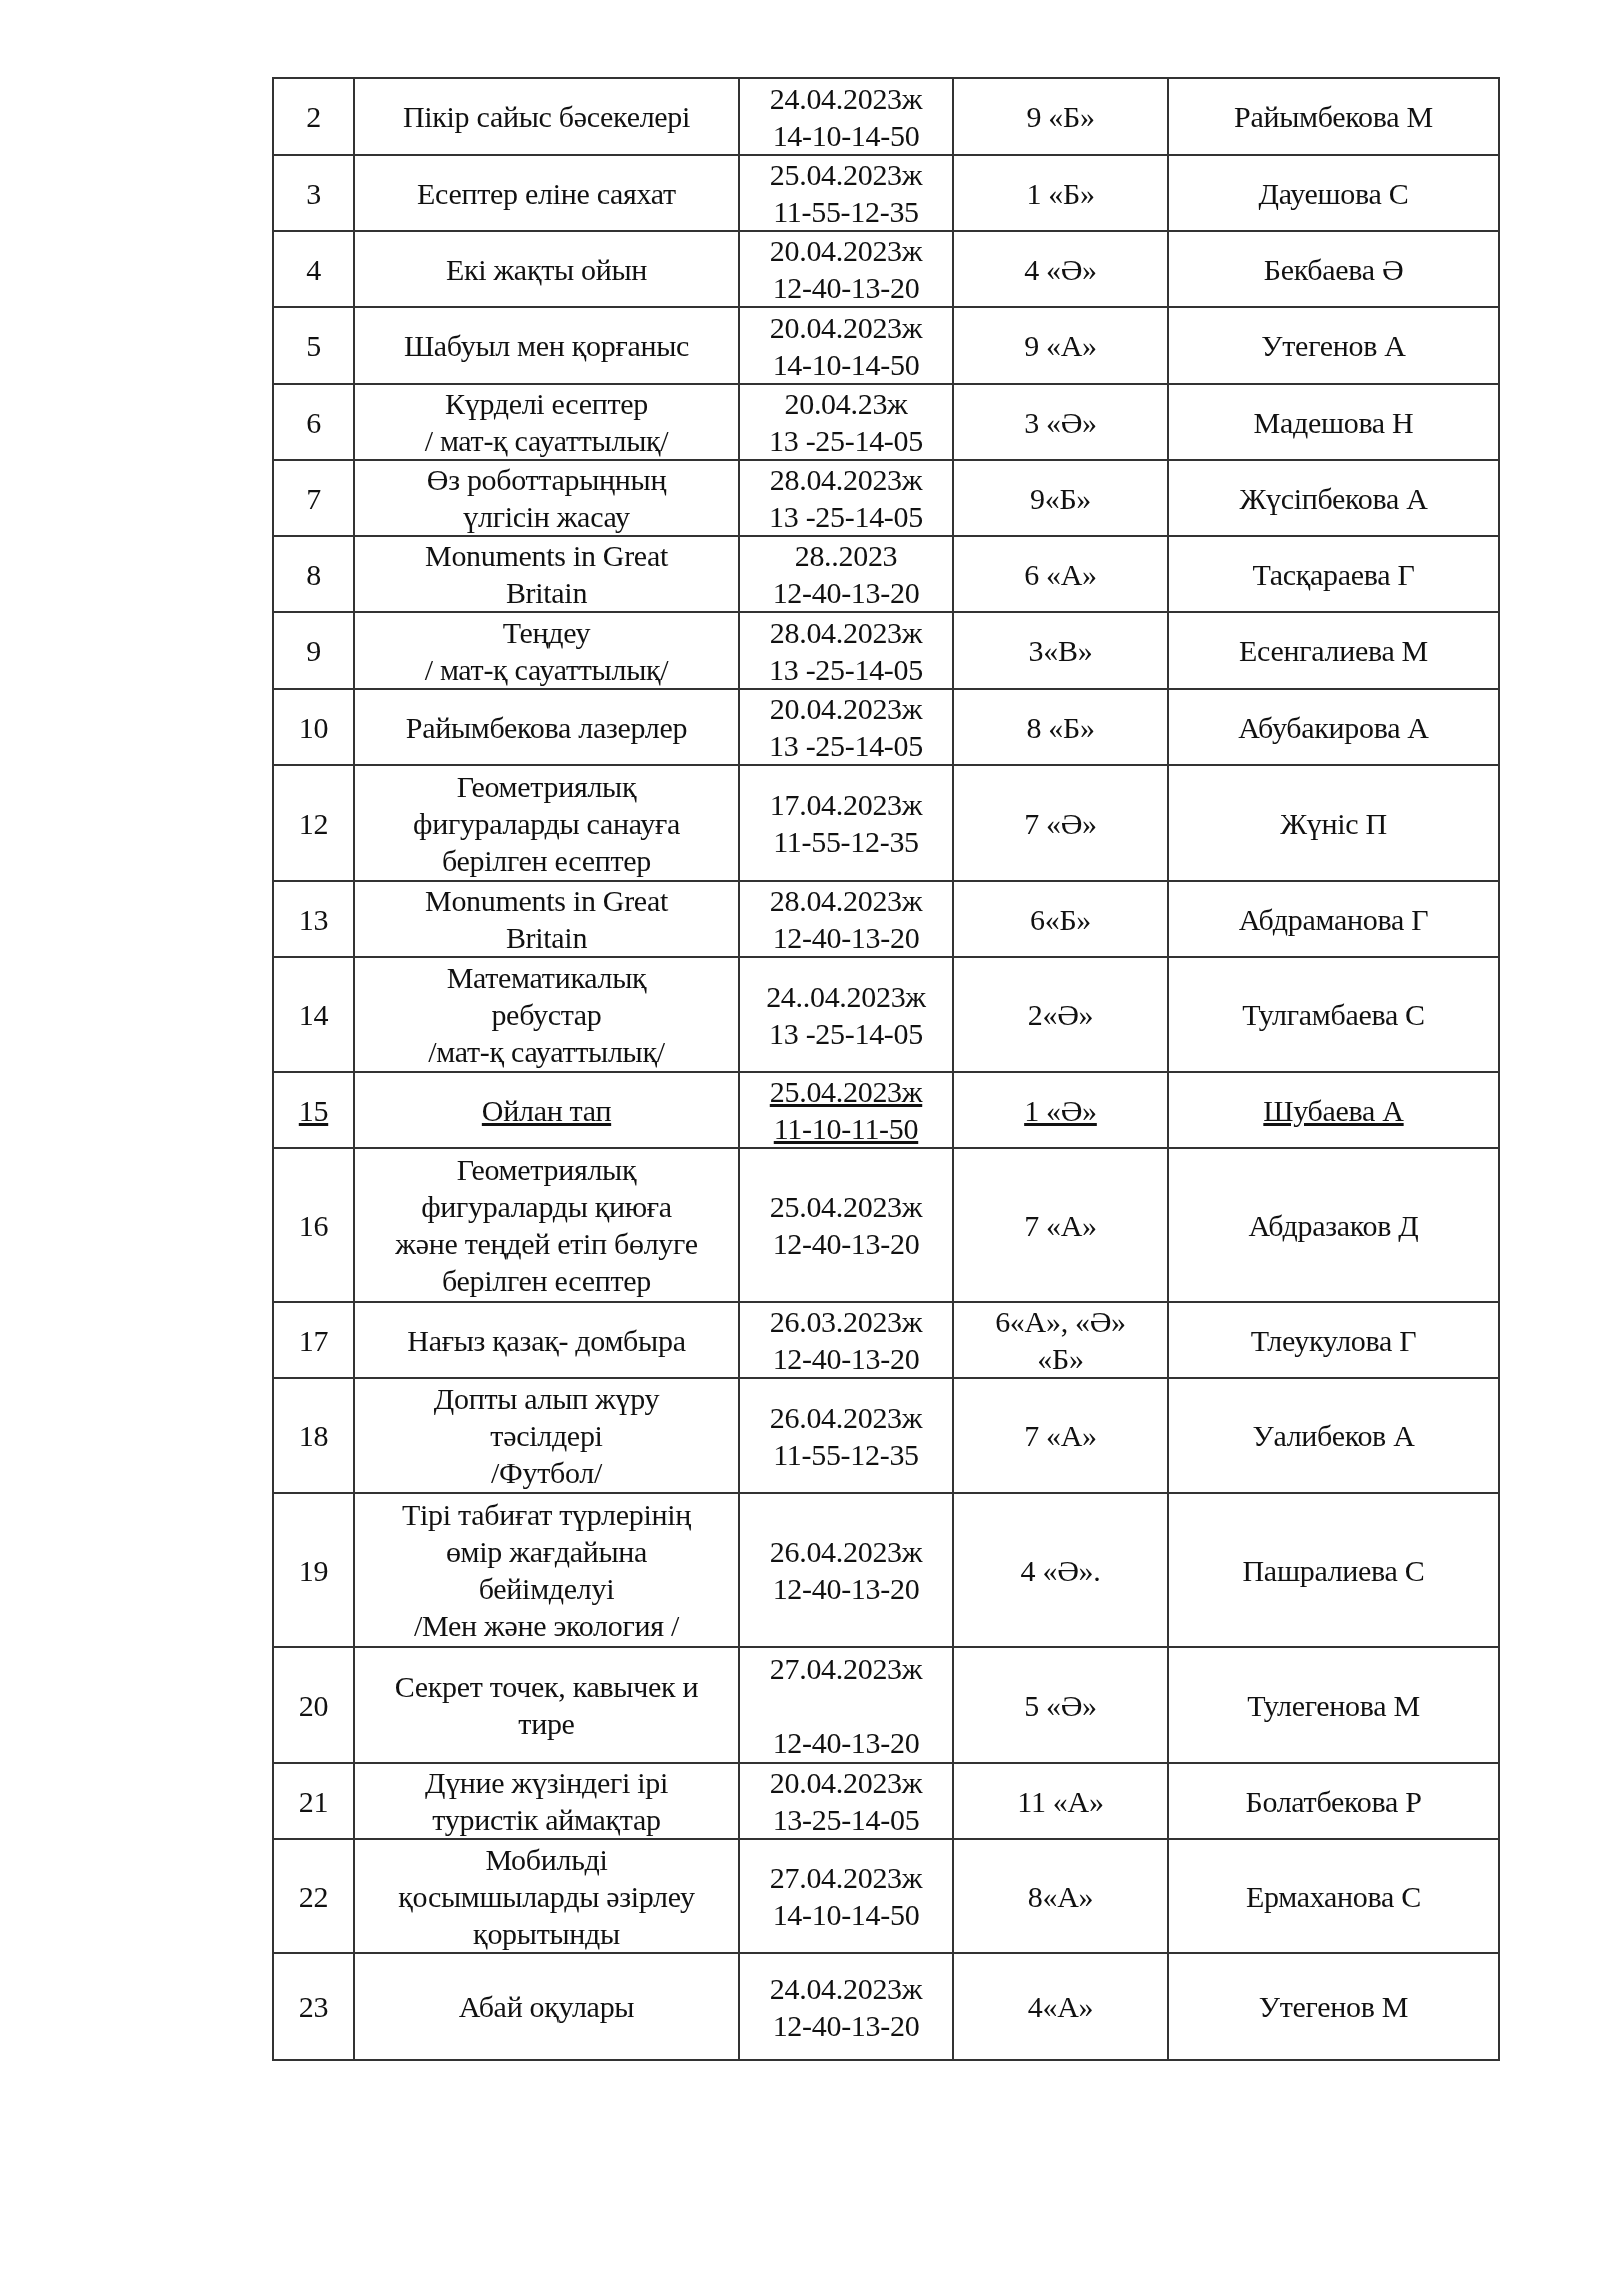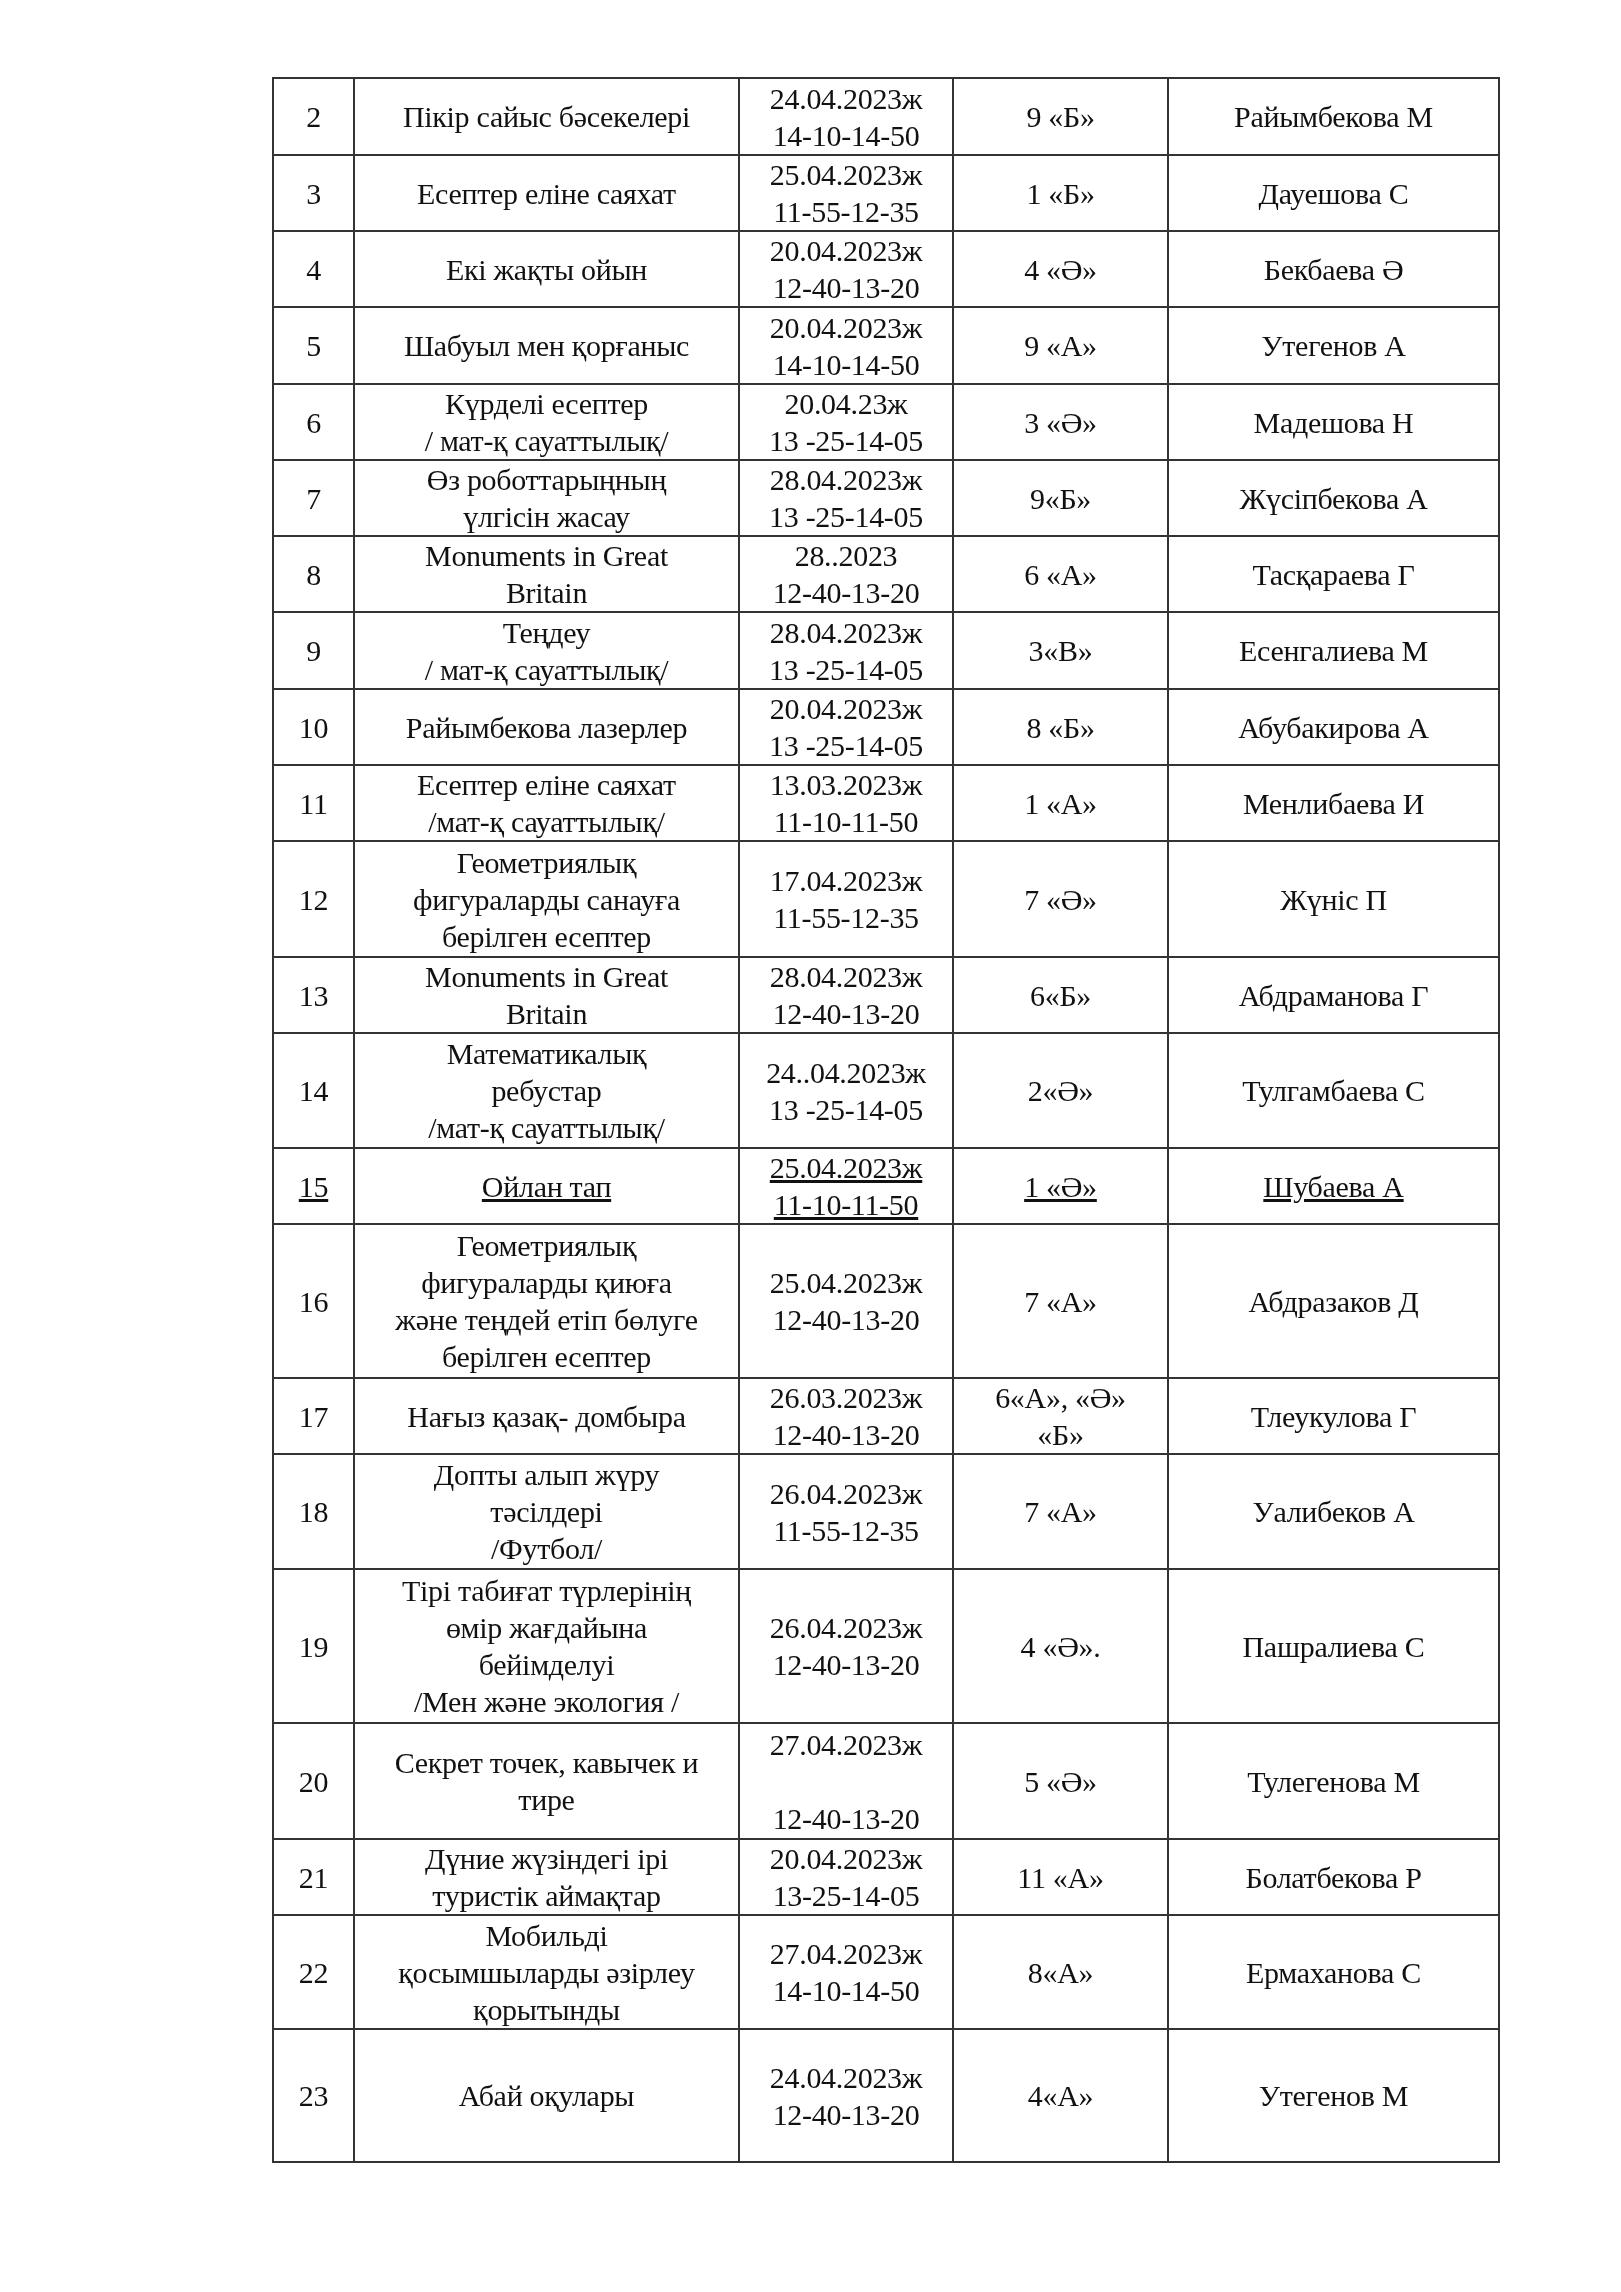--- a/index.html
+++ b/index.html
@@ -111,29 +111,20 @@
           <td>Есенгалиева М</td>
         </tr>
         <tr style="height: 76px;">
           <td>10</td>
           <td>Райымбекова лазерлер</td>
           <td>20.04.2023ж
 13 -25-14-05</td>
           <td>8 «Б»</td>
           <td>Абубакирова А</td>
         </tr>
-        <tr style="height: 76px;">
-          <td>11</td>
-          <td>Есептер еліне саяхат
-/мат-қ сауаттылық/</td>
-          <td>13.03.2023ж
-11-10-11-50</td>
-          <td>1 «А»</td>
-          <td>Менлибаева И</td>
-        </tr>
         <tr style="height: 116px;">
           <td>12</td>
           <td>Геометриялық
 фигураларды санауға
 берілген есептер</td>
           <td>17.04.2023ж
 11-55-12-35</td>
           <td>7 «Ә»</td>
           <td>Жүніс П</td>
         </tr>
@@ -227,21 +218,21 @@
         <tr style="height: 114px;">
           <td>22</td>
           <td>Мобильді
 қосымшыларды әзірлеу
 қорытынды</td>
           <td>27.04.2023ж
 14-10-14-50</td>
           <td>8«А»</td>
           <td>Ермаханова С</td>
         </tr>
-        <tr style="height: 133px;">
+        <tr style="height: 107px;">
           <td>23</td>
           <td>Абай оқулары</td>
           <td>24.04.2023ж
 12-40-13-20</td>
           <td>4«А»</td>
           <td>Утегенов М</td>
         </tr>
       </tbody>
   </table>
 </div>

